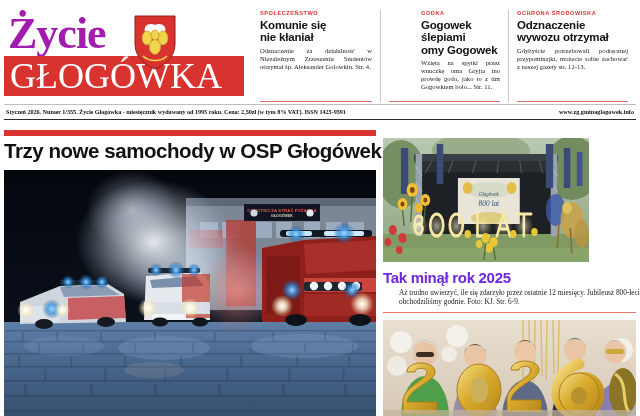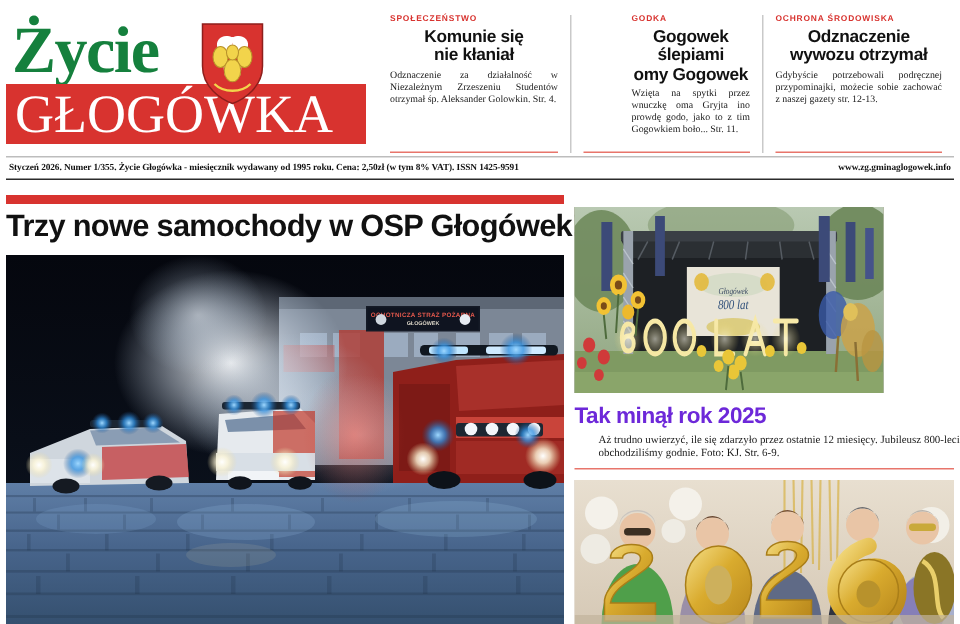--- a/index.html
+++ b/index.html
@@ -13,21 +13,21 @@
   }
   .page{position:relative;width:640px;height:416px;background:#fff;}
 
   
   .masthead{position:absolute;left:0;top:0;width:248px;height:100px;}
   .zycie{
     position:absolute;left:8px;top:12px;
     font-family:"Liberation Serif",serif;
     font-weight:bold;font-style:normal;
     font-size:44px;line-height:44px;
-    color:#15803d;letter-spacing:-1px;
+    color:#a21caf;letter-spacing:-1px;
   }
   .redblock{
     position:absolute;left:4px;top:56px;width:240px;height:40px;
     background:#d8332f;
   }
   .glogowka{
     position:absolute;left:10px;top:57px;
     font-family:"Liberation Serif",serif;
     font-weight:normal;font-size:36px;line-height:38px;
     color:#ffffff;letter-spacing:0px;
@@ -41,21 +41,21 @@
   .teaser{position:relative;padding:0 8px 0 8px;box-sizing:border-box;}
   .t1{width:128px;}
   .t2{width:128px;border-left:1px solid #c9c9c9;padding-left:40px;}
   .t3{width:128px;border-left:1px solid #c9c9c9;}
   .kicker{
     font-size:5.6px;font-weight:bold;letter-spacing:.55px;
     color:#d8332f;text-transform:uppercase;margin:0 0 3px 0;
   }
   .theadline{
     font-size:11.5px;font-weight:bold;line-height:12.4px;
-    color:#111;margin:0 0 3px 0;letter-spacing:-.2px;text-align:center;
+    color:#111;margin:0 0 3px 0;letter-spacing:-.2px;
   }
   .tbody{
     font-family:"Liberation Serif",serif;
     font-size:6.6px;line-height:7.9px;color:#1a1a1a;margin:0;
     text-align:justify;
   }
   .trule{position:absolute;left:8px;right:8px;bottom:0;height:1px;background:#e8756b;}
 
   
   .infobar{position:absolute;left:4px;top:104px;width:632px;height:16px;}

